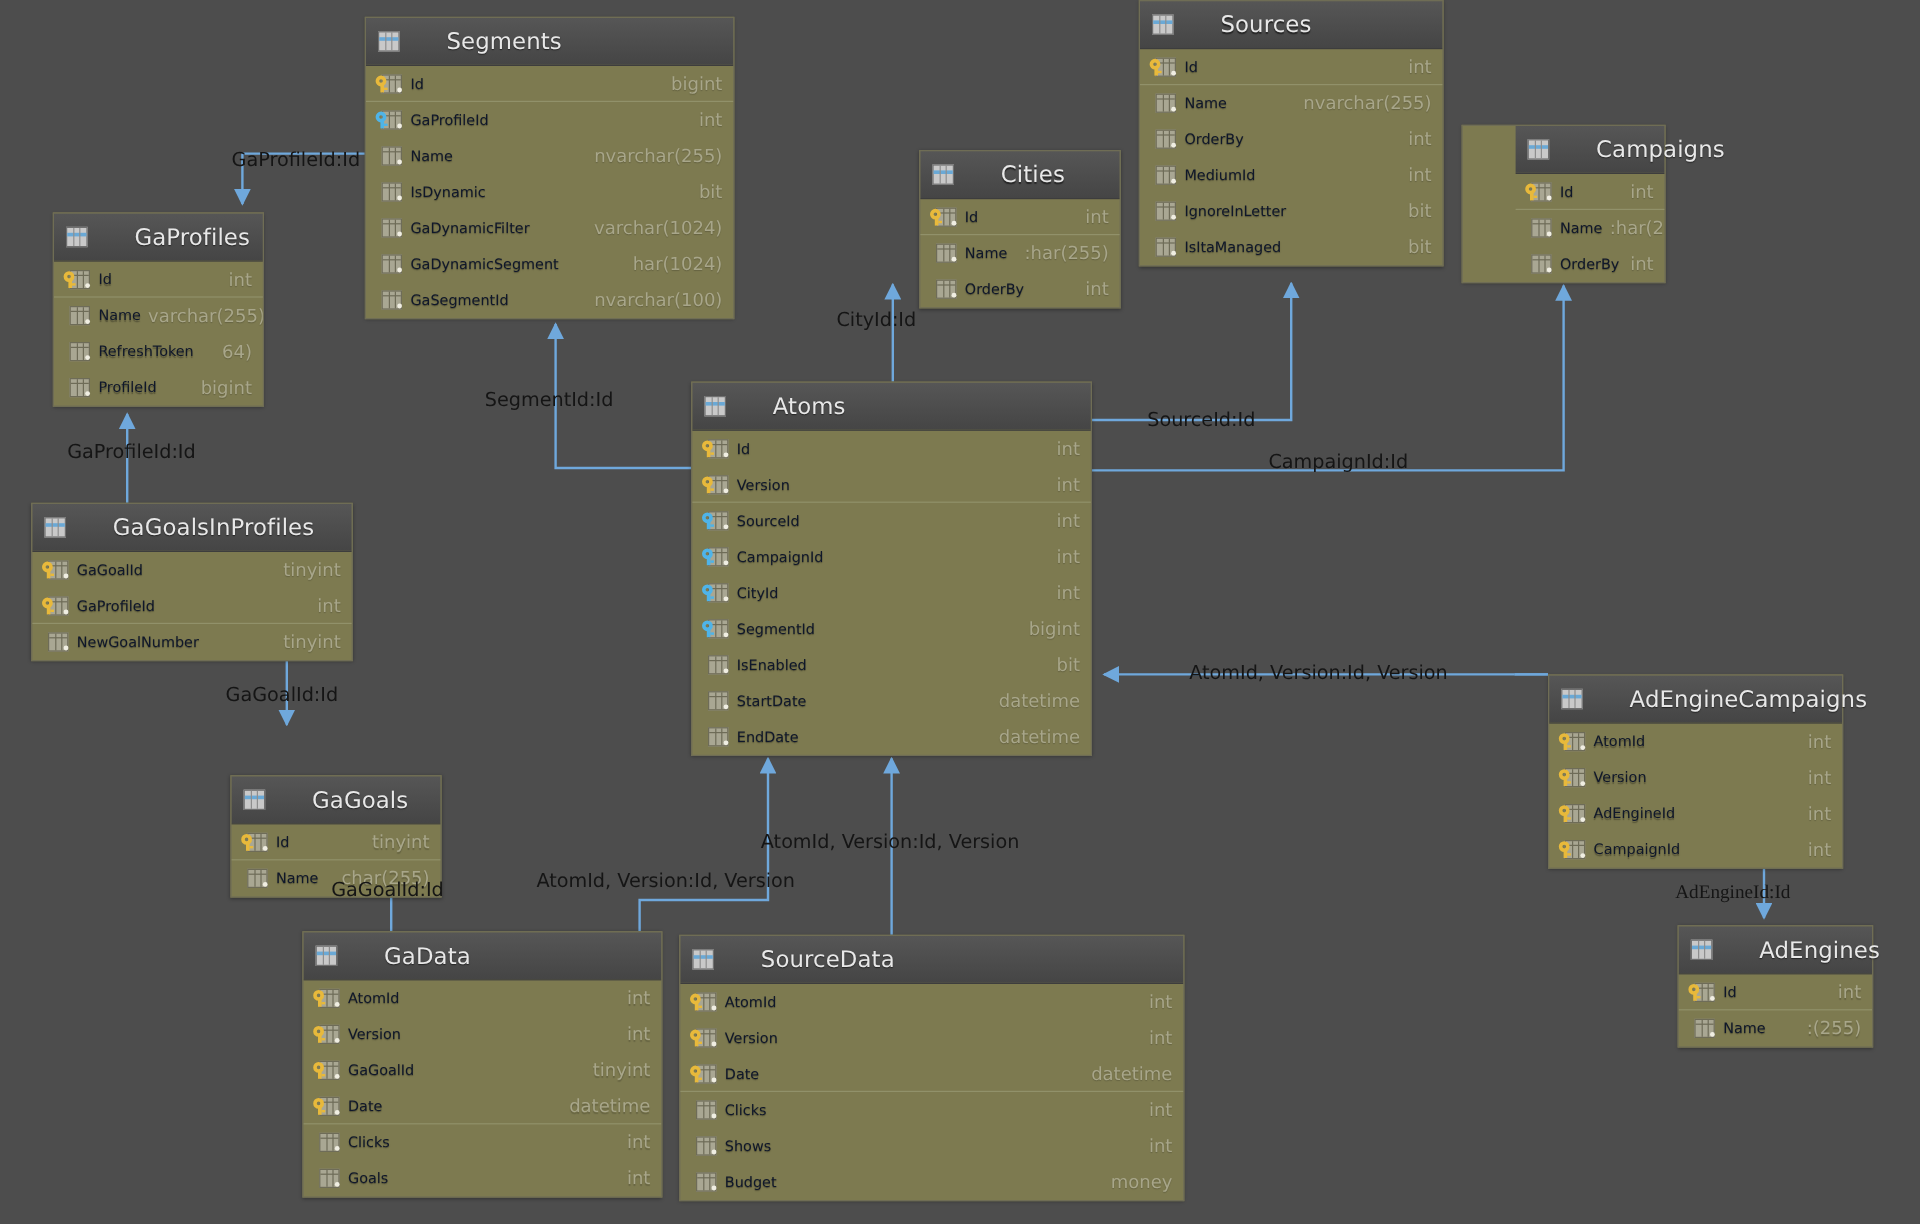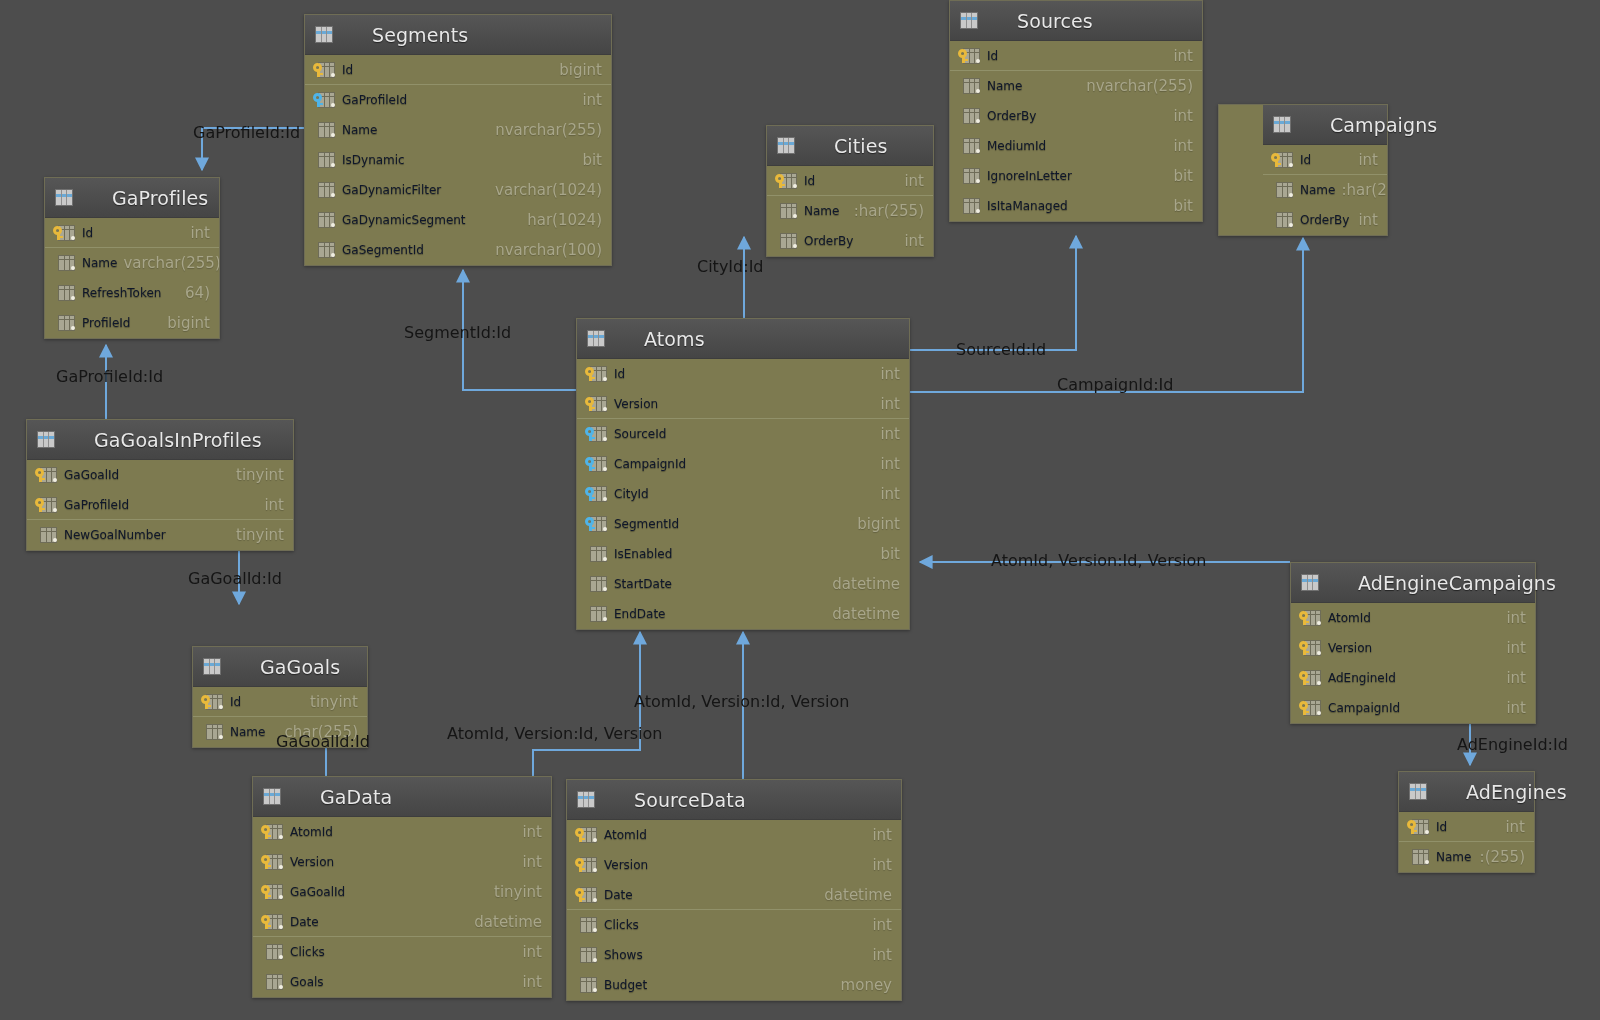--- a/index.html
+++ b/index.html
@@ -634,21 +634,21 @@
           <div class="row">
             <span class="ico-wrap">
               <span class="ico-grid"></span>
               <span class="dot"></span>
             </span>
             <span class="col-name">Name</span>
             <span class="col-type">char(255)</span>
           </div>
         </div>
       </div>
-      <div class="table-box" style="left: 1398px; top: 771px; width: 137px;">
+      <div class="table-box" style="left: 1398px; top: 771px; width: 163px;">
         <div class="tbl-header">
           <span class="ico-grid"></span>
           <span class="tbl-title">AdEngines</span>
         </div>
         <div class="rows">
           <div class="row sep-below">
             <span class="ico-wrap">
               <span class="ico-key key-pk">
                 <span class="kbow"></span>
                 <span class="kshaft"></span>
@@ -739,21 +739,21 @@
           <div class="row">
             <span class="ico-wrap">
               <span class="ico-grid"></span>
               <span class="dot"></span>
             </span>
             <span class="col-name">Goals</span>
             <span class="col-type">int</span>
           </div>
         </div>
       </div>
-      <div class="table-box" style="left: 566px; top: 779px; width: 336px;">
+      <div class="table-box" style="left: 566px; top: 779px; width: 421px;">
         <div class="tbl-header">
           <span class="ico-grid"></span>
           <span class="tbl-title">SourceData</span>
         </div>
         <div class="rows">
           <div class="row">
             <span class="ico-wrap">
               <span class="ico-key key-pk key-mixed">
                 <span class="kbow"></span>
                 <span class="kshaft"></span>
@@ -823,15 +823,15 @@
       <div class="rel-label" style="left: 56px; top: 367px;">GaProfileId:Id</div>
       <div class="rel-label" style="left: 404px; top: 323px;">SegmentId:Id</div>
       <div class="rel-label" style="left: 697px; top: 257px;">CityId:Id</div>
       <div class="rel-label" style="left: 956px; top: 340px;">SourceId:Id</div>
       <div class="rel-label" style="left: 1057px; top: 375px;">CampaignId:Id</div>
       <div class="rel-label" style="left: 991px; top: 551px;">AtomId, Version:Id, Version</div>
       <div class="rel-label" style="left: 188px; top: 569px;">GaGoalId:Id</div>
       <div class="rel-label" style="left: 634px; top: 692px;">AtomId, Version:Id, Version</div>
       <div class="rel-label" style="left: 447px; top: 724px;">AtomId, Version:Id, Version</div>
       <div class="rel-label" style="left: 276px; top: 732px;">GaGoalId:Id</div>
-      <div class="rel-label" style="left: 1457px; top: 735px;">AdEngineId:Id</div>
+      <div class="rel-label" style="left: 1396px; top: 735px; font-family: Liberation Serif, serif;">AdEngineId:Id</div>
     </div>
 </div>
 
 </body></html>

